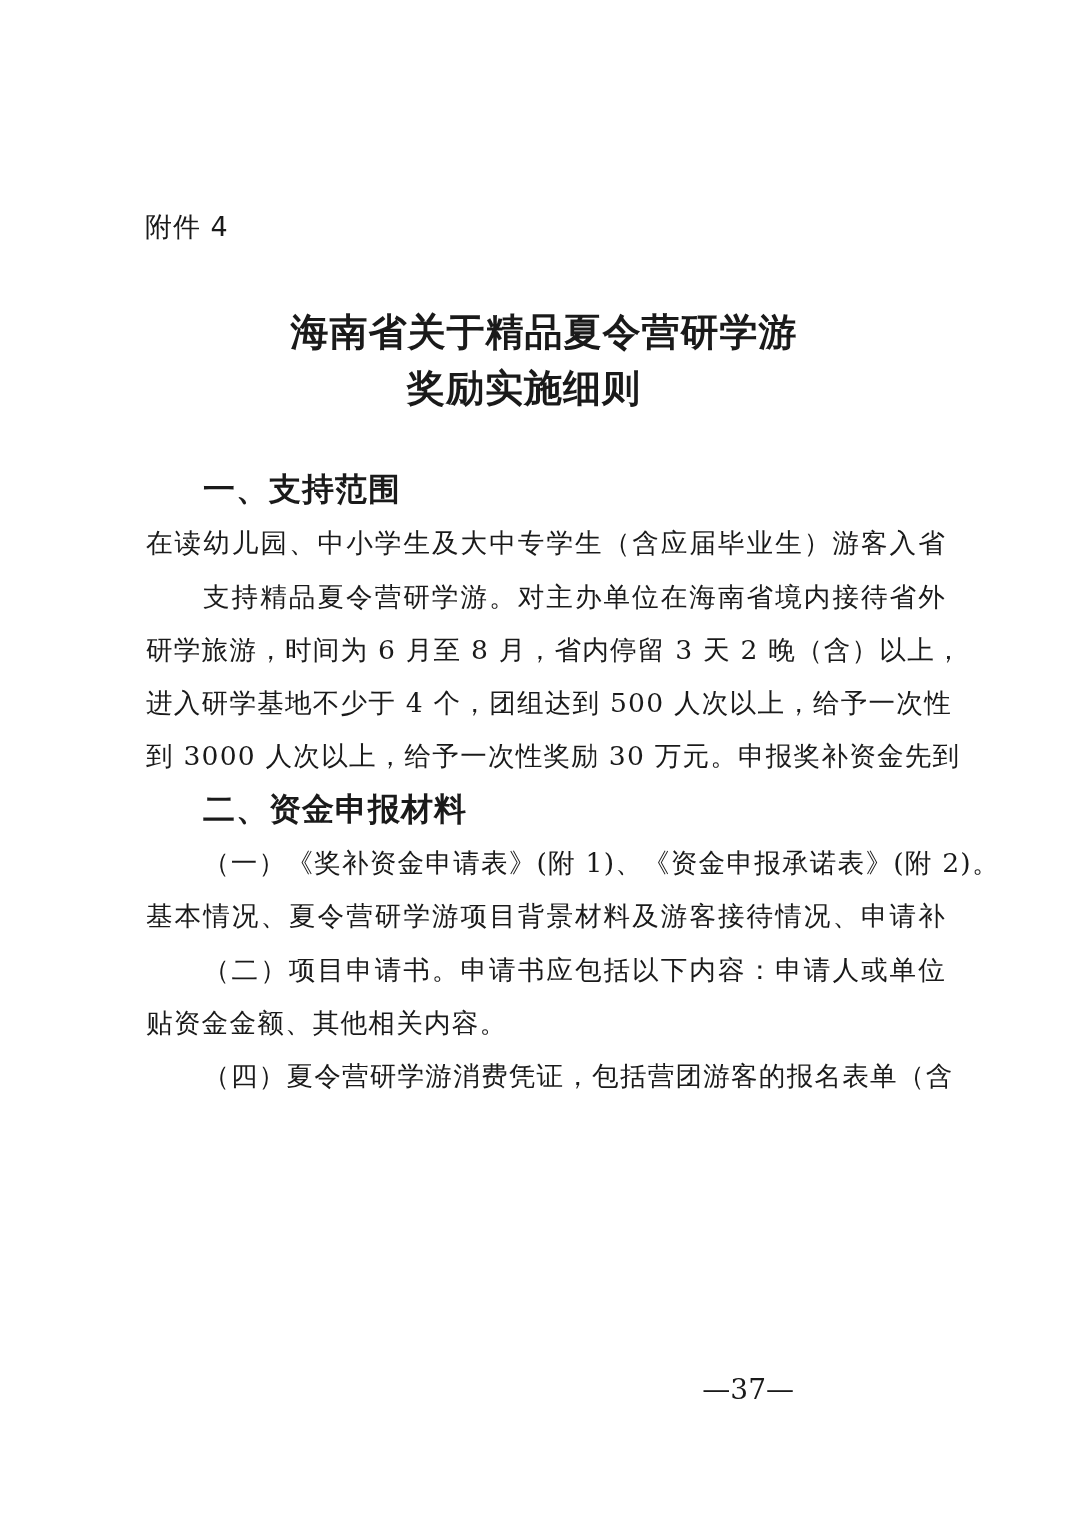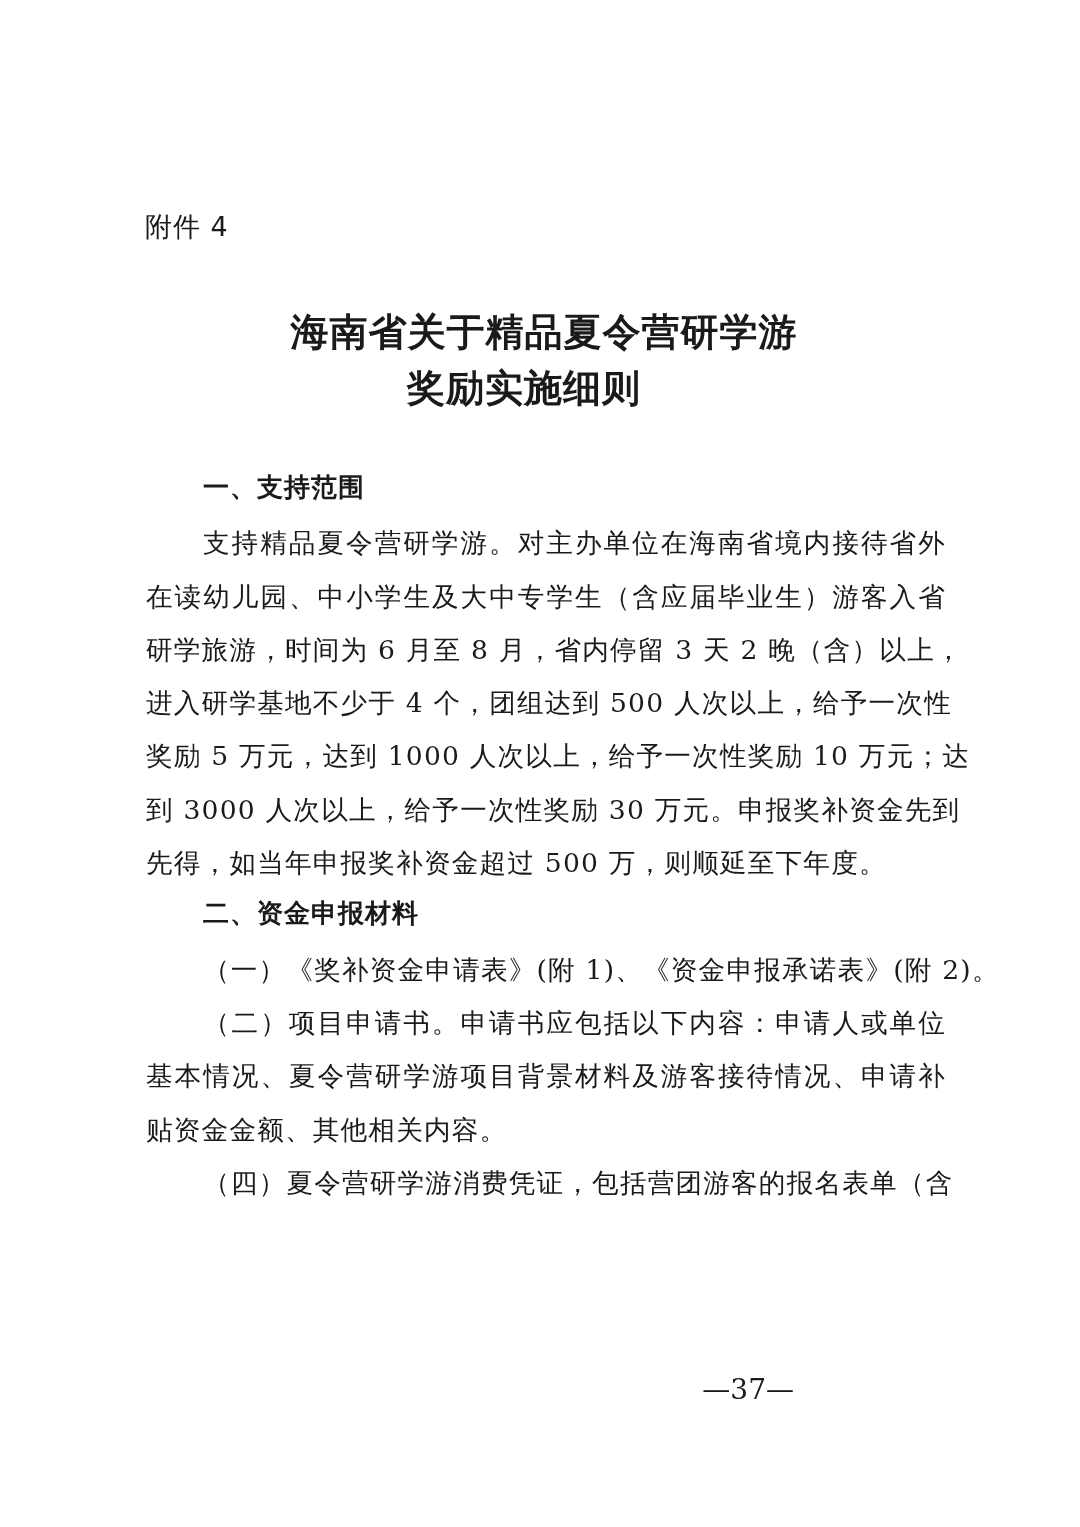--- a/index.html
+++ b/index.html
@@ -60,23 +60,23 @@
       text-align: justify;
       text-align-last: justify;
     }
     .line.last {
       text-align-last: left;
     }
     .indent {
       padding-left: 57px;
     }
     .heading {
-      font-family: Liberation Mono, monospace;
+      font-family: Liberation Sans, sans-serif;
       font-weight: bold;
-      font-size: 26px;
+      font-size: 32px;
       text-align-last: left;
       padding-left: 57px;
       letter-spacing: 1px;
     }
     .page-number {
       position: absolute;
       right: 134px;
       top: 1368px;
       font-family: "DejaVu Serif", "Liberation Serif", serif;
       font-size: 28px;
@@ -90,33 +90,31 @@
 <div class="page">
 
   <div class="attachment">附件 4</div>
 
   <div class="title l1">海南省关于精品夏令营研学游</div>
   <div class="title l2">奖励实施细则</div>
 
   <div class="body">
 
     <span class="line heading">一、支持范围</span>
+    <span class="line">在读幼儿园、中小学生及大中专学生（含应届毕业生）游客入省</span>
     <span class="line indent">支持精品夏令营研学游。对主办单位在海南省境内接待省外</span>
-    <span class="line">在读幼儿园、中小学生及大中专学生（含应届毕业生）游客入省</span>
     <span class="line">研学旅游，时间为 6 月至 8 月，省内停留 3 天 2 晚（含）以上，</span>
     <span class="line">进入研学基地不少于 4 个，团组达到 500 人次以上，给予一次性</span>
-    <span class="line">奖励 5 万元，达到 1000 人次以上，给予一次性奖励 10 万元；达</span>
     <span class="line">到 3000 人次以上，给予一次性奖励 30 万元。申报奖补资金先到</span>
-    <span class="line last">先得，如当年申报奖补资金超过 500 万，则顺延至下年度。</span>
 
     <span class="line heading">二、资金申报材料</span>
     <span class="line indent last">（一）《奖补资金申请表》(附 1)、《资金申报承诺表》(附 2)。</span>
 
+    <span class="line">基本情况、夏令营研学游项目背景材料及游客接待情况、申请补</span>
     <span class="line indent">（二）项目申请书。申请书应包括以下内容：申请人或单位</span>
-    <span class="line">基本情况、夏令营研学游项目背景材料及游客接待情况、申请补</span>
     <span class="line last">贴资金金额、其他相关内容。</span>
 
 
     <span class="line indent">（四）夏令营研学游消费凭证，包括营团游客的报名表单（含</span>
   </div>
 
   <div class="page-number">—37—</div>
 </div>
 
 </body></html>

